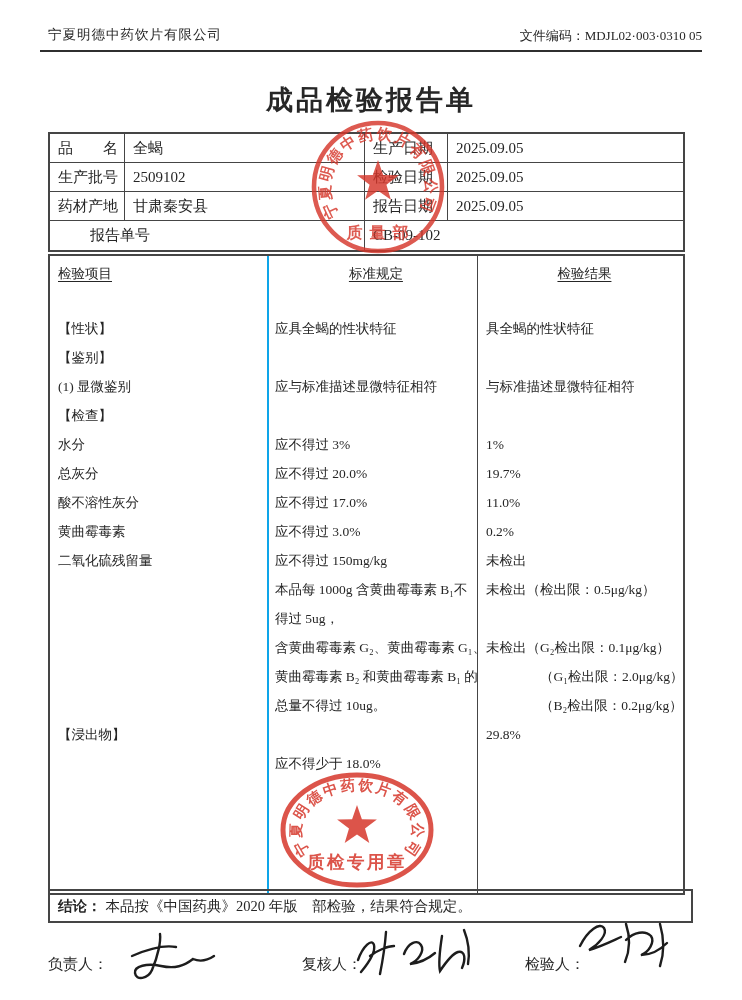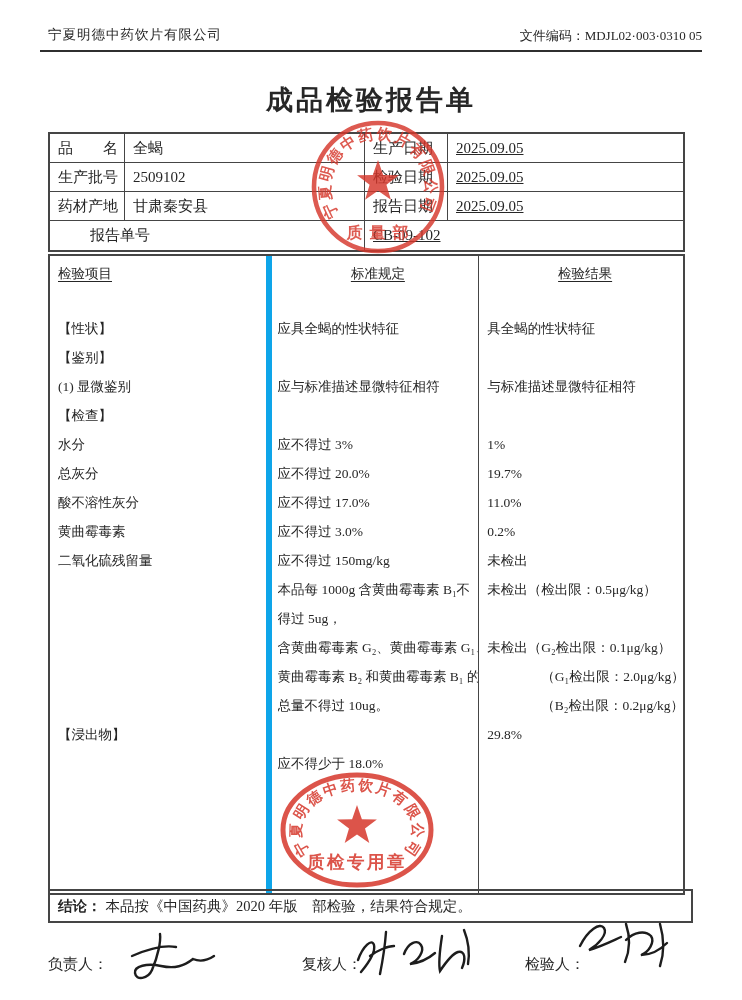--- a/index.html
+++ b/index.html
@@ -15,31 +15,31 @@
   .ruleline{left:40px;top:50px;width:662px;height:2px;background:#2f2f2f;}
   .doctitle{left:0;top:82px;width:742px;text-align:center;font-size:27px;font-weight:bold;letter-spacing:3px;}
   
   .info-table{
     left:48px;top:132px;width:633px;border:2px solid #454545;
     display:grid;grid-template-columns:75px 240px 83px 235px;grid-auto-rows:29px;
     font-size:15px;
   }
   .info-table .cell{border-right:1px solid #454545;border-bottom:1px solid #454545;
     display:flex;align-items:center;padding-left:8px;overflow:hidden;white-space:nowrap;}
-  .info-table .cell.lastcol{border-right:none;text-decoration:underline;}
+  .info-table .cell.lastcol{border-right:none;}
   .info-table .cell.lastrow{border-bottom:none;}
   .info-table .span2a{grid-column:1 / span 2;padding-left:40px;}
   .info-table .span2b{grid-column:3 / span 2;}
   
   .main-table{
     left:48px;top:254px;width:633px;height:637px;border:2px solid #454545;
     display:flex;font-size:13.5px;
   }
   .mcol{height:100%;overflow:hidden;}
-  .mcol1{width:212px;border-right:6px solid #0ea5e9;padding-left:8px;}
+  .mcol1{width:212px;border-right:2px solid #0ea5e9;padding-left:8px;}
   .mcol2{width:205px;border-right:1px solid #454545;padding-left:6px;}
   .mcol3{width:200px;padding-left:8px;}
   .mhead{height:58px;padding-top:9px;box-sizing:border-box;}
   .mhead.center{text-align:center;}
   .mhead span{text-decoration:underline;text-underline-offset:3px;}
   .tline{height:29px;line-height:29px;white-space:nowrap;overflow:hidden;}
   
   .conclusion{
     left:48px;top:889px;width:633px;height:30px;border:2px solid #454545;
     display:flex;align-items:center;padding-left:8px;box-sizing:content-box;

